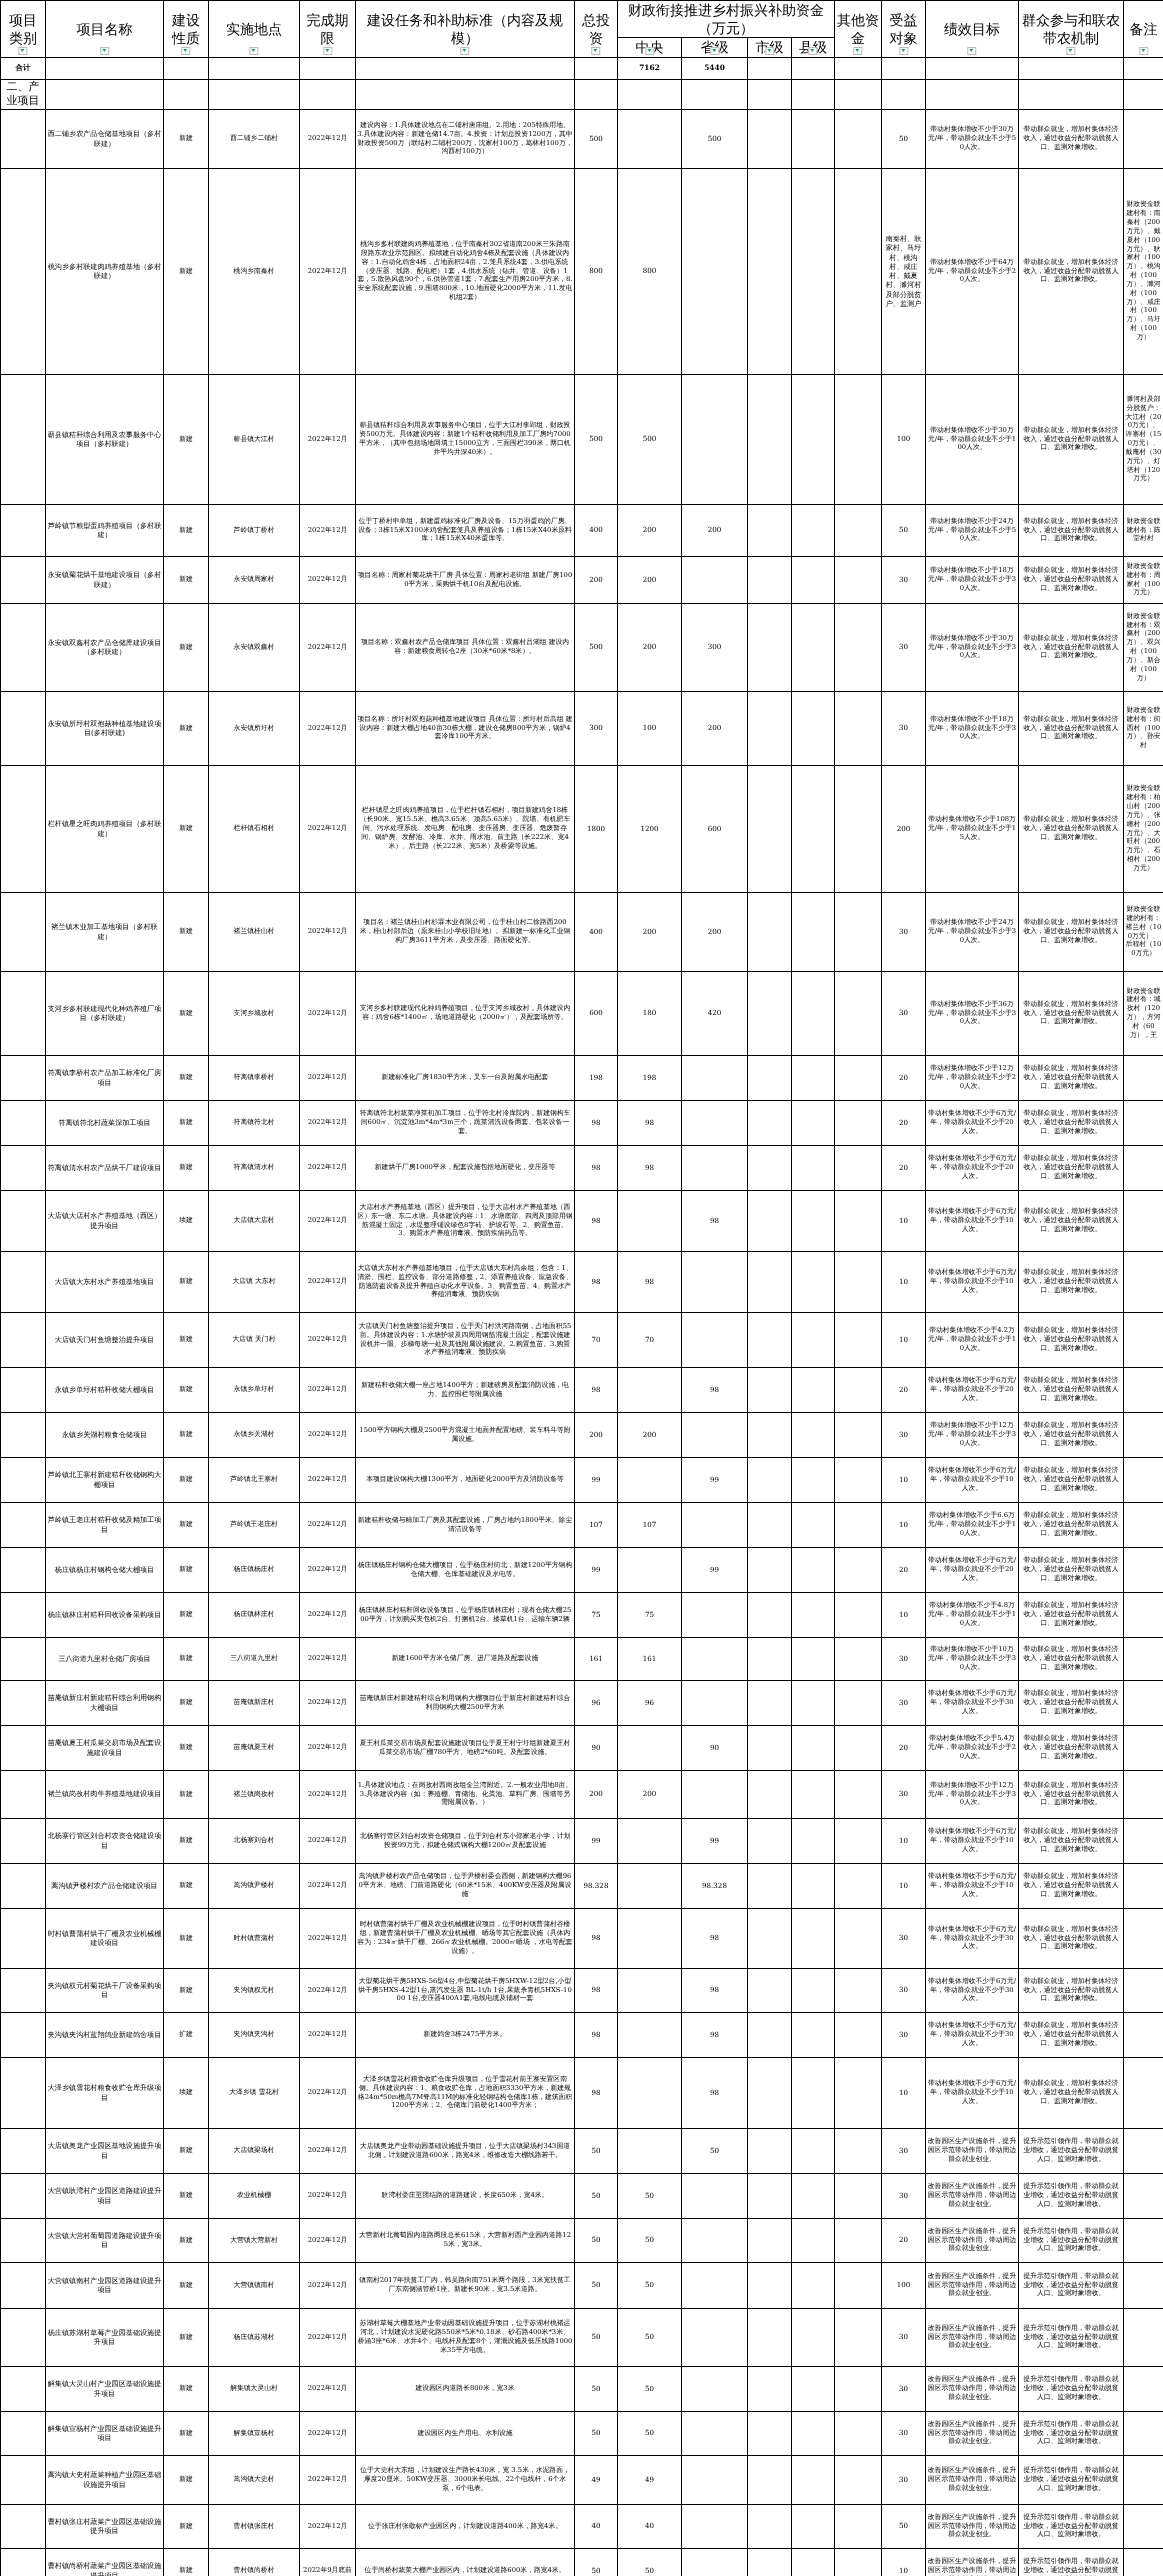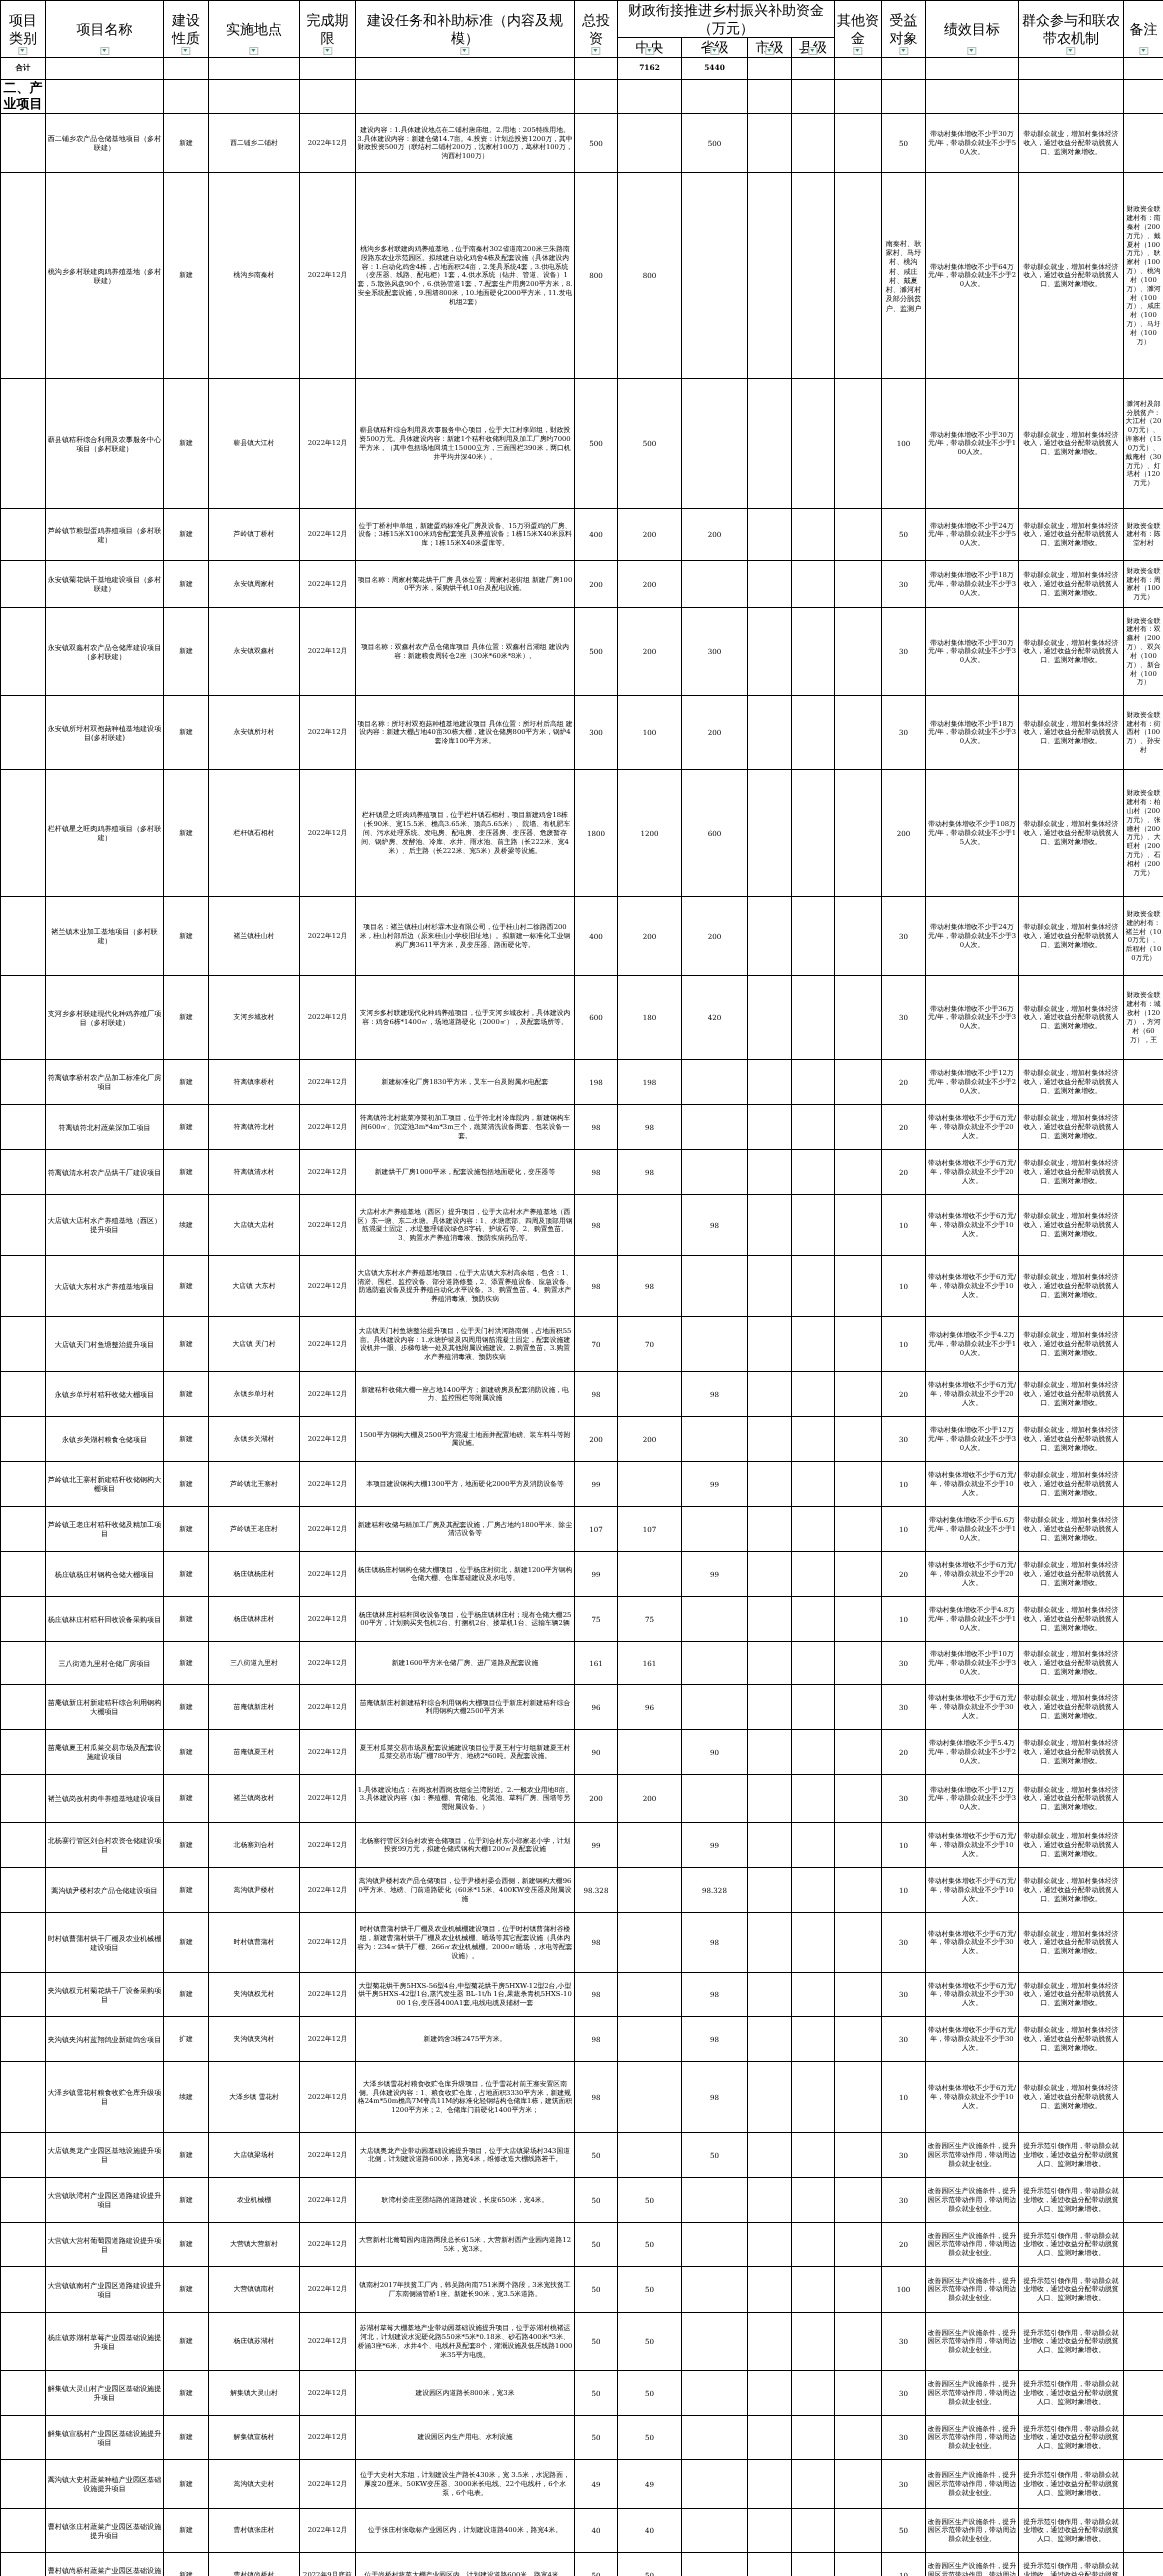--- a/index.html
+++ b/index.html
@@ -15,21 +15,21 @@
     text-align:center;
     vertical-align:middle;
     font-size:6.8px;
     line-height:1.3;
     word-break:break-all;
     color:#000;
   }
   thead th{font-weight:normal;font-size:14px;position:relative;border-bottom:1.9px solid #000;margin-top:32px;}
   thead th.group{border-bottom:0.6px solid #000;}
   tr.total-row td{font-weight:bold;font-size:7.4px;}
-  tr.section-row td{font-weight:bold;font-size:13px;text-align:left;padding-left:2.5px;}
+  tr.section-row td{font-weight:normal;font-size:11px;text-align:left;padding-left:2.5px;}
   tr.section-row td:first-child{text-align:center;padding-left:1.2px;}
   td.c-name{font-size:7.1px;}
   td.c-content{font-size:6.8px;}
   td.c-num{font-size:7.1px;}
   .filter{
     position:absolute;left:50%;transform:translateX(-50%);bottom:1.2px;
     width:7.4px;height:6.8px;background:#fff;border:0.6px solid #bbb;
     display:inline-block;
   }
   .filter::after{

